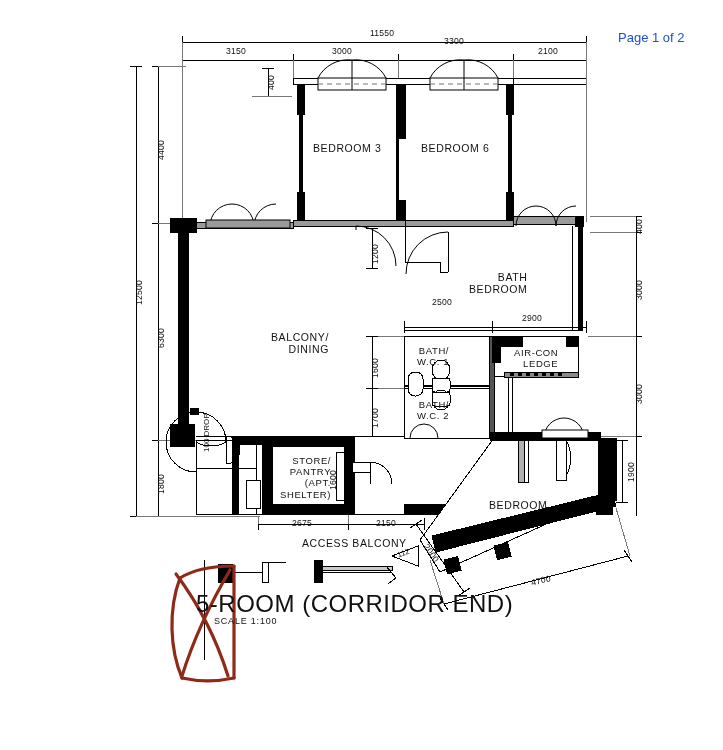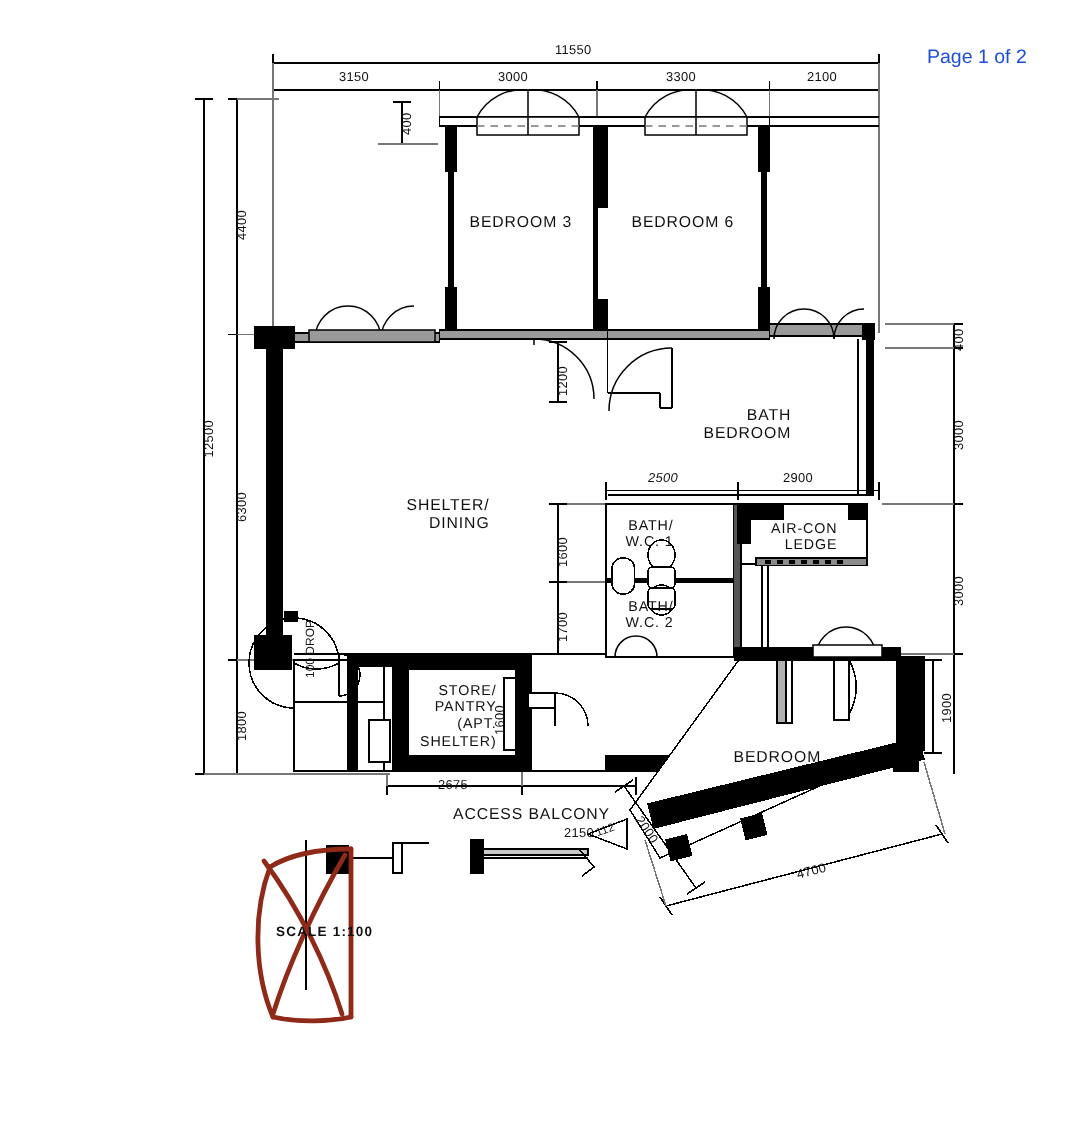--- a/index.html
+++ b/index.html
@@ -292,21 +292,21 @@
     </g>
   </svg>
 
   <div class="lbl" style="left:313px;top:143px;">BEDROOM 3</div>
 
   <div class="lbl" style="left:421px;top:143px;">BEDROOM 6</div>
 
   <div class="lbl" style="left:469px;top:272px;">BATH
 BEDROOM</div>
 
-  <div class="lbl" style="left:271px;top:332px;">SHELTER/
+  <div class="lbl" style="left:271px;top:332px;">BALCONY/
 DINING</div>
 
   <div class="lbl" style="left:417px;top:346px;font-size:9.5px;">BATH/
 W.C. 1</div>
 
   <div class="lbl" style="left:417px;top:400px;font-size:9.5px;">BATH/
 W.C. 2</div>
 
   <div class="lbl" style="left:514px;top:348px;font-size:9.5px;">AIR-CON
 LEDGE</div>
@@ -316,50 +316,51 @@
 (APT.
 SHELTER)</div>
 
   <div class="lbl" style="left:489px;top:500px;">BEDROOM</div>
 
   <div class="lbl" style="left:302px;top:538px;">ACCESS BALCONY</div>
 
   <div class="dim" style="left:370px;top:28px;">11550</div>
   <div class="dim" style="left:226px;top:46px;text-align:right;">3150</div>
   <div class="dim" style="left:332px;top:46px;">3000</div>
-  <div class="dim" style="left:444px;top:46px;text-align:right;">3300</div>
+  <div class="dim" style="left:444px;top:36px;text-align:right;">3300</div>
   <div class="dim" style="left:538px;top:46px;">2100</div>
 
   <div class="dim vdim" style="left:266px;top:90px;">400</div>
 
   <div class="dim vdim" style="left:134px;top:305px;">12500</div>
   <div class="dim vdim" style="left:156px;top:160px;">4400</div>
   <div class="dim vdim" style="left:156px;top:348px;">6300</div>
   <div class="dim vdim" style="left:156px;top:494px;">1800</div>
 
   <div class="dim vdim" style="left:634px;top:234px;">400</div>
   <div class="dim vdim" style="left:634px;top:300px;">3000</div>
   <div class="dim vdim" style="left:634px;top:404px;">3000</div>
 
   <div class="dim vdim" style="left:370px;top:264px;">1200</div>
   <div class="dim vdim" style="left:370px;top:378px;">1600</div>
   <div class="dim vdim" style="left:370px;top:428px;">1700</div>
 
-  <div class="dim" style="left:432px;top:313px;font-style:italic;">2500</div>
+  <div class="dim" style="left:432px;top:297px;">2500</div>
   <div class="dim" style="left:522px;top:313px;">2900</div>
 
   <div class="dim vdim" style="left:328px;top:490px;">1600</div>
 
   <div class="dim" style="left:292px;top:518px;">2675</div>
-  <div class="dim" style="left:376px;top:518px;margin-top:32px;">2150</div>
+  <div class="dim" style="left:376px;top:518px;">2150</div>
 
   <div class="dim vdim" style="left:626px;top:482px;">1900</div>
   <div class="dim" style="left:530px;top:578px;transform:rotate(-14deg);transform-origin:0 0;">4700</div>
 
   <div class="dim" style="left:430px;top:542px;transform:rotate(56deg);transform-origin:0 0;">2000</div>
 
   <div class="dim" style="left:396px;top:551px;font-size:7.5px;transform:rotate(-20deg);transform-origin:0 0;">112</div>
 
   <div class="dim vdim" style="left:202px;top:452px;font-size:8px;letter-spacing:0;">100 DROP</div>
 
-  <div class="scale" style="left:184px;top:616px;font-weight:bold;">SCALE 1:100</div>
+  <div class="title" style="left:196px;top:590px;">5-ROOM (CORRIDOR END)</div>
+  <div class="scale" style="left:214px;top:616px;">SCALE 1:100</div>
 
 </div>
 
 </body></html>

